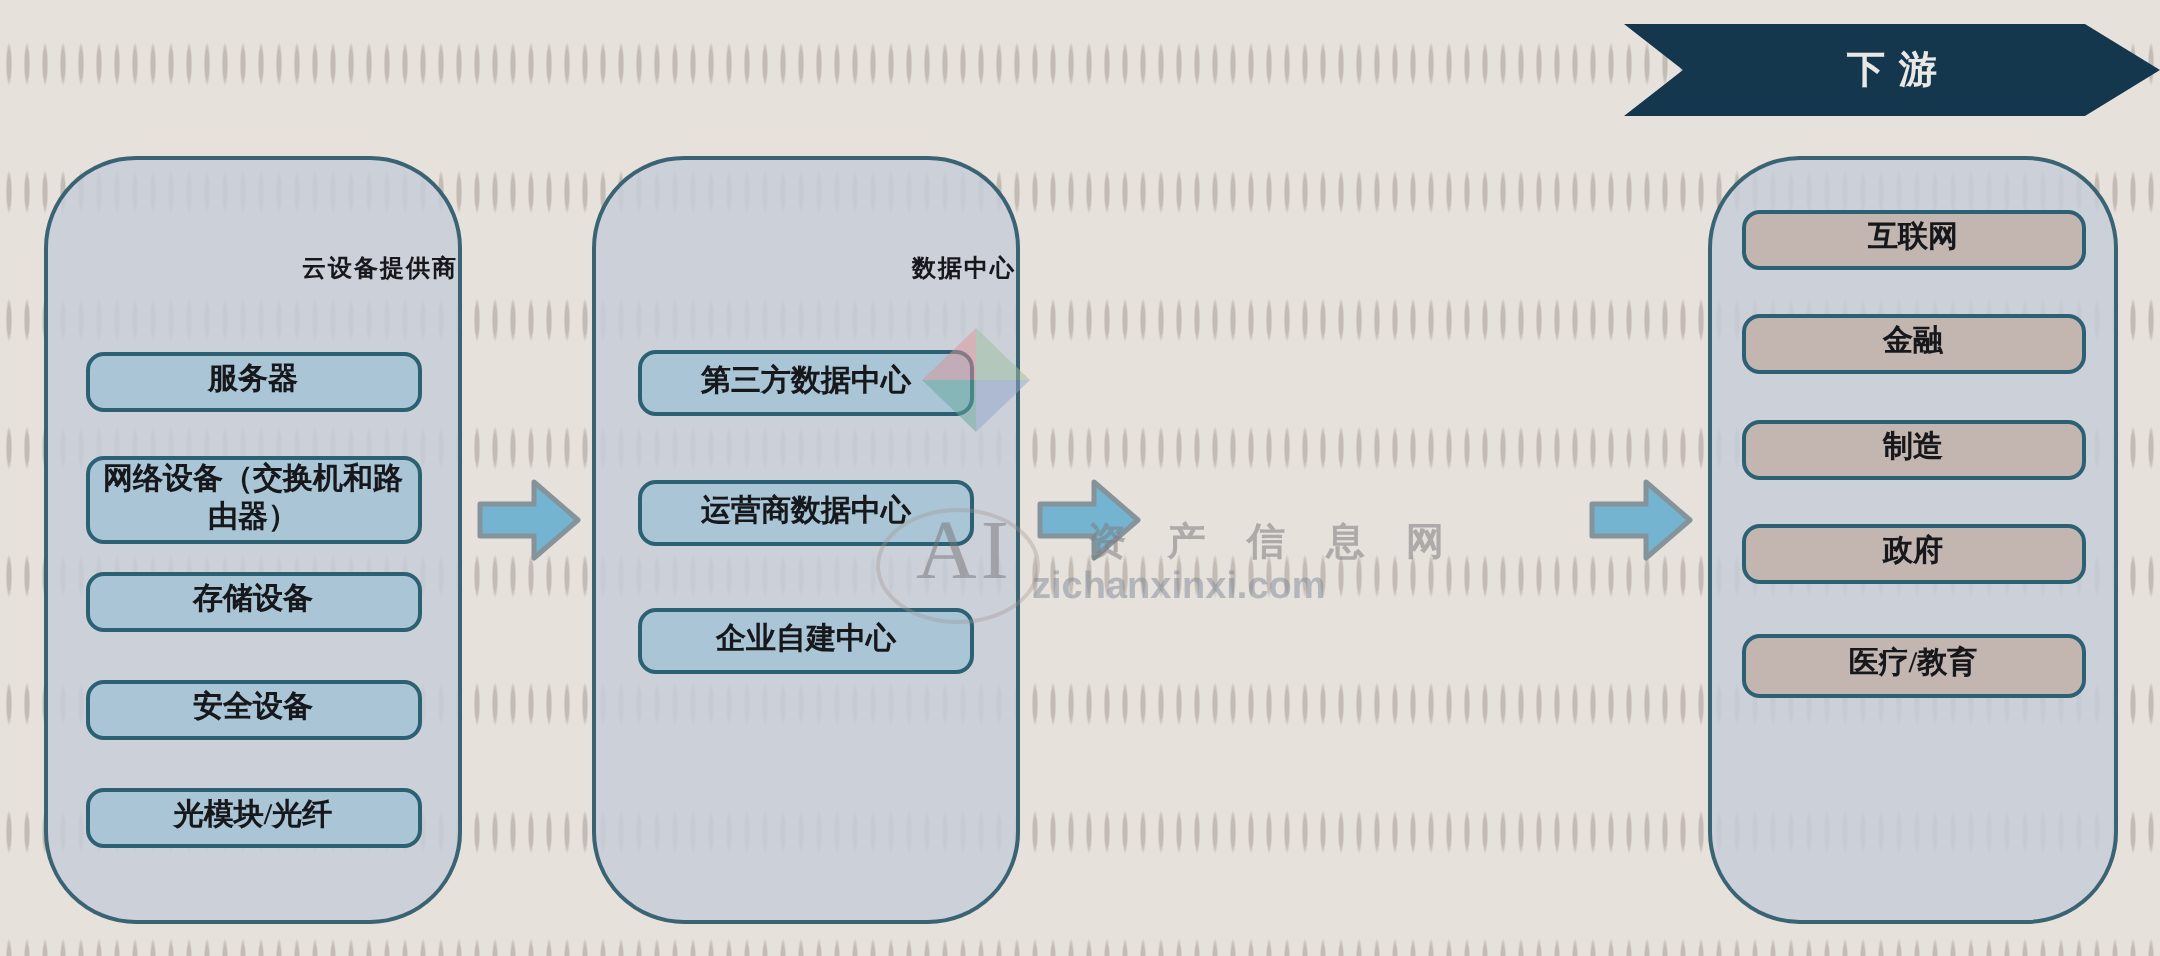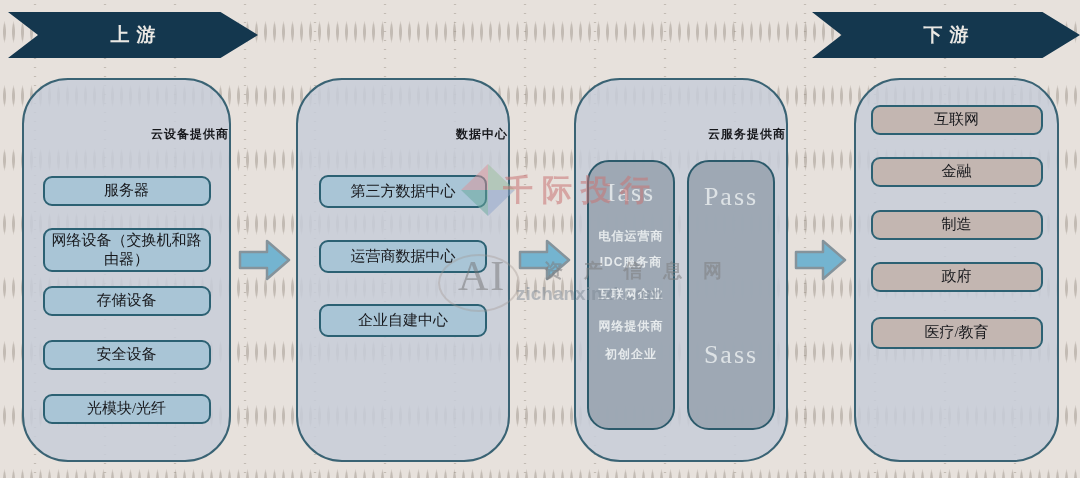--- a/index.html
+++ b/index.html
@@ -38,21 +38,21 @@
   .col-4{left:854px;width:205px;}
   .col-title{
     position:absolute;top:26px;left:0;width:100%;text-align:right;
     font-size:12px;font-weight:bold;color:#17181c;letter-spacing:1px;margin-top:20px;
   }
   .item{
     position:absolute;left:50%;transform:translateX(-50%);
     width:168px;height:30px;box-sizing:border-box;
     border:2px solid #2c6173;border-radius:9px;
     display:flex;align-items:center;justify-content:center;text-align:center;
-    font-size:15px;font-weight:normal;color:#17181c;line-height:1.3;
+    font-size:15px;font-weight:bold;color:#17181c;line-height:1.3;
   }
   .item-blue{background:#a9c5d6;}
   .item-taupe{background:#c3b6b1;width:172px;}
   
   .c1-i1{top:96px;} .c1-i2{top:148px;height:44px;padding:15px 6px;} .c1-i3{top:206px;}
   .c1-i4{top:260px;} .c1-i5{top:314px;}
   
   .c2-i1{top:95px;height:33px;} .c2-i2{top:160px;height:33px;} .c2-i3{top:224px;height:33px;}
   
   .c4-i1{top:25px;} .c4-i2{top:77px;} .c4-i3{top:130px;} .c4-i4{top:182px;} .c4-i5{top:237px;height:32px;}
@@ -94,23 +94,20 @@
   .wm-url{
     left:516px;top:283px;font-size:19px;font-weight:bold;color:rgba(125,138,150,.5);
     font-family:"Liberation Sans","DejaVu Sans",sans-serif;
   }
 </style>
 </head>
 <body>
 
 <div class="stage">
 
-  <div class="banner banner-1">
-    <span>上游</span>
-  </div>
   <div class="banner banner-3">
     <span>下游</span>
   </div>
 
   <div class="col col-1">
     <div class="col-title">云设备提供商</div>
     <div class="item item-blue c1-i1">服务器</div>
     <div class="item item-blue c1-i2">网络设备（交换机和路由器）</div>
     <div class="item item-blue c1-i3">存储设备</div>
     <div class="item item-blue c1-i4">安全设备</div>
@@ -129,35 +126,20 @@
     <div class="item item-blue c2-i2">运营商数据中心</div>
     <div class="item item-blue c2-i3">企业自建中心</div>
   </div>
 
   <div class="flow-arrow fa-2">
     <svg width="54" height="46" viewBox="0 0 54 46">
       <path d="M2 15 H29 V4 L51 23 L29 42 V31 H2 Z" fill="#74b4d0" stroke="#85939b" stroke-width="2.5" stroke-linejoin="round"></path>
     </svg>
   </div>
 
-  <div class="col col-3">
-    <div class="col-title">云服务提供商</div>
-    <div class="pillar pillar-left">
-      <div class="pillar-big p-iaas">Iass</div>
-      <div class="pillar-item pi-1">电信运营商</div>
-      <div class="pillar-item pi-2">IDC服务商</div>
-      <div class="pillar-item pi-3">互联网企业</div>
-      <div class="pillar-item pi-4">网络提供商</div>
-      <div class="pillar-item pi-5">初创企业</div>
-    </div>
-    <div class="pillar pillar-right">
-      <div class="pillar-big p-paas">Pass</div>
-      <div class="pillar-big p-saas">Sass</div>
-    </div>
-  </div>
 
   <div class="flow-arrow fa-3">
     <svg width="54" height="46" viewBox="0 0 54 46">
       <path d="M2 15 H29 V4 L51 23 L29 42 V31 H2 Z" fill="#74b4d0" stroke="#85939b" stroke-width="2.5" stroke-linejoin="round"></path>
     </svg>
   </div>
 
   <div class="col col-4">
     <div class="item item-taupe c4-i1">互联网</div>
     <div class="item item-taupe c4-i2">金融</div>
@@ -165,19 +147,18 @@
     <div class="item item-taupe c4-i4">政府</div>
     <div class="item item-taupe c4-i5">医疗/教育</div>
   </div>
 
   <svg class="wm wm-diamond" viewBox="0 0 66 56">
     <polygon points="33,2 6,28 33,28" fill="#dc9599"></polygon>
     <polygon points="33,2 60,28 33,28" fill="#9cbf9c"></polygon>
     <polygon points="60,28 33,54 33,28" fill="#8fa6cc"></polygon>
     <polygon points="6,28 33,54 33,28" fill="#66a89c"></polygon>
   </svg>
-  <div class="wm wm-brand">千际投行</div>
   <div class="wm wm-circle"></div>
   <div class="wm wm-ai">AI</div>
   <div class="wm wm-site">资 产 信 息 网</div>
   <div class="wm wm-url">zichanxinxi.com</div>
 
 </div>
 
 </body></html>

